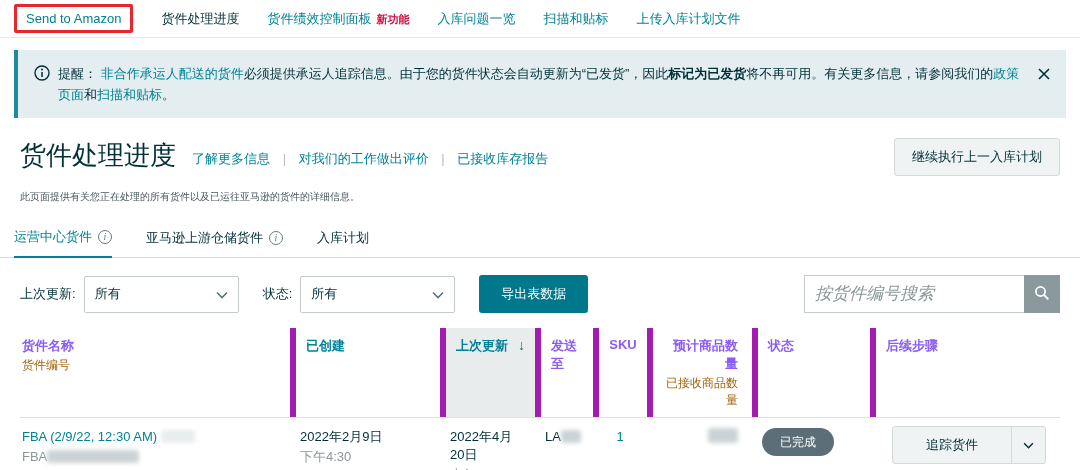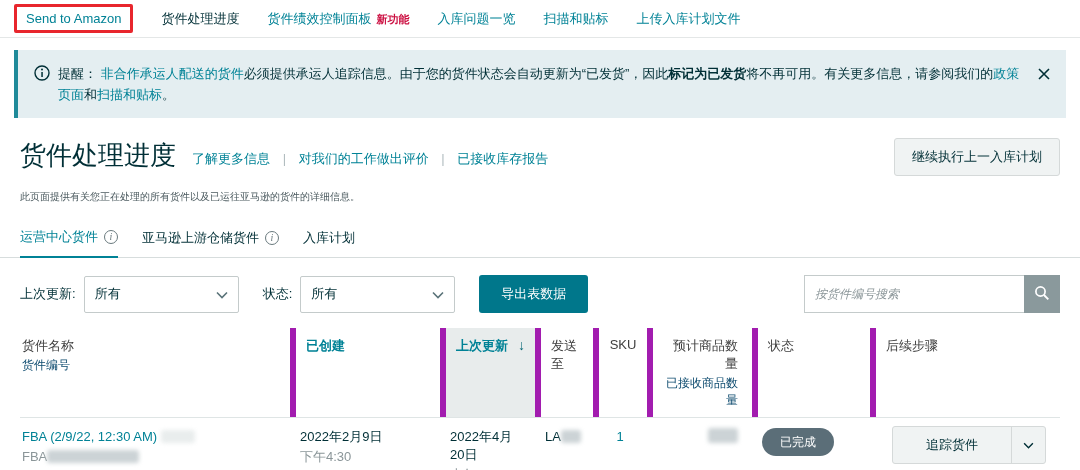--- a/index.html
+++ b/index.html
@@ -27,51 +27,51 @@
   .title-row { display:flex; align-items:flex-start; padding:20px 20px 0; }
   .page-title { font-size:26px; font-weight:400; color:#002f36; }
   .title-links { margin:12px 0 0 16px; font-size:13px; }
   .title-links .sep { color:#b0bcbf; margin:0 9px; }
   .spacer { flex:1; }
   .btn-light { background:#f0f3f3; border:1px solid #d5d9d9; border-radius:3px; color:#002f36;
                font-size:13px; padding:9px 17px; cursor:pointer; white-space:nowrap; }
   .subtitle { padding:14px 20px 0; font-size:10px; color:#4b5a5f; }
 
   
-  .tabs { display:flex; gap:24px; padding:24px 20px 0; font-size:13px; border-bottom:1px solid #d7dddd; }
+  .tabs { display:flex; gap:34px; padding:24px 14px 0; font-size:13px; border-bottom:1px solid #d7dddd; }
   .tab { padding-bottom:10px; cursor:pointer; color:#002f36; display:flex; align-items:center; gap:6px; }
   .tab.active { color:#008296; border-bottom:2px solid #008296; margin-bottom:-1px; }
   .info-circ { width:14px; height:14px; border:1px solid #6a7a7e; border-radius:50%; color:#6a7a7e;
                font-size:10px; line-height:12px; text-align:center; display:inline-block;
                font-family:"Liberation Serif",serif; font-style:italic; }
 
   
   .filter-row { display:flex; align-items:center; padding:17px 20px 15px; font-size:13px; }
   .flabel { margin-right:8px; }
   .select { width:155px; height:37px; border:1px solid #c4cbcb; border-radius:2px; background:#fff;
             display:flex; align-items:center; padding:0 10px; cursor:pointer; margin-right:24px; }
   .select .val { flex:1; }
   .btn-teal { background:#00778b; color:#fff; border:none; border-radius:3px; font-size:13px;
               padding:10px 22px; cursor:pointer; }
   .search-wrap { display:flex; margin-left:auto; }
   .search-input { width:220px; height:38px; border:1px solid #c4cbcb; border-right:none;
-                  padding:0 10px; font-size:12px; font-style:italic; color:#444;
+                  padding:0 10px; font-size:17px; font-style:italic; color:#444;
                   font-family:"Liberation Sans",sans-serif; outline:none; }
   .search-input::placeholder { color:#8b9699; font-style:italic; }
   .search-btn { width:36px; height:38px; background:#8a999c; border:none; cursor:pointer;
                 display:flex; align-items:center; justify-content:center; }
 
   
   .table { padding:0 20px; }
   .thead, .trow { display:grid; grid-template-columns:270px 150px 95px 58px 54px 105px 118px 1fr; }
   .thead { border-bottom:1px solid #dfe5e5; }
   .th { padding:9px 10px 8px; font-size:13px; }
-  .th .main { font-weight:normal; color:#404040; }
+  .th .main { font-weight:bold; color:#8b5cf6; }
   .th .main.sortable { color:#008296; font-weight:bold; cursor:pointer; }
-  .th .sub { color:#0c4a6e; font-size:12px; margin-top:2px; }
+  .th .sub { color:#a16207; font-size:12px; margin-top:2px; }
   .th + .th { border-left:6px solid #a21caf; }
   .th.first { padding-left:2px; }
   .th.sorted { background:#e8ecec; }
   .th.qty, .td.qty { text-align:right; padding-right:14px; }
   .th.sku-h, .td.sku { text-align:center; }
   .sort-arrow { color:#0b6a78; margin-left:10px; font-size:14px; }
 
   .trow { border-bottom:1px solid #e6ebeb; min-height:55px; align-items:flex-start; }
   .td { padding:10px 10px 9px; font-size:13px; line-height:18px; }
   .td.first { padding-left:2px; }

